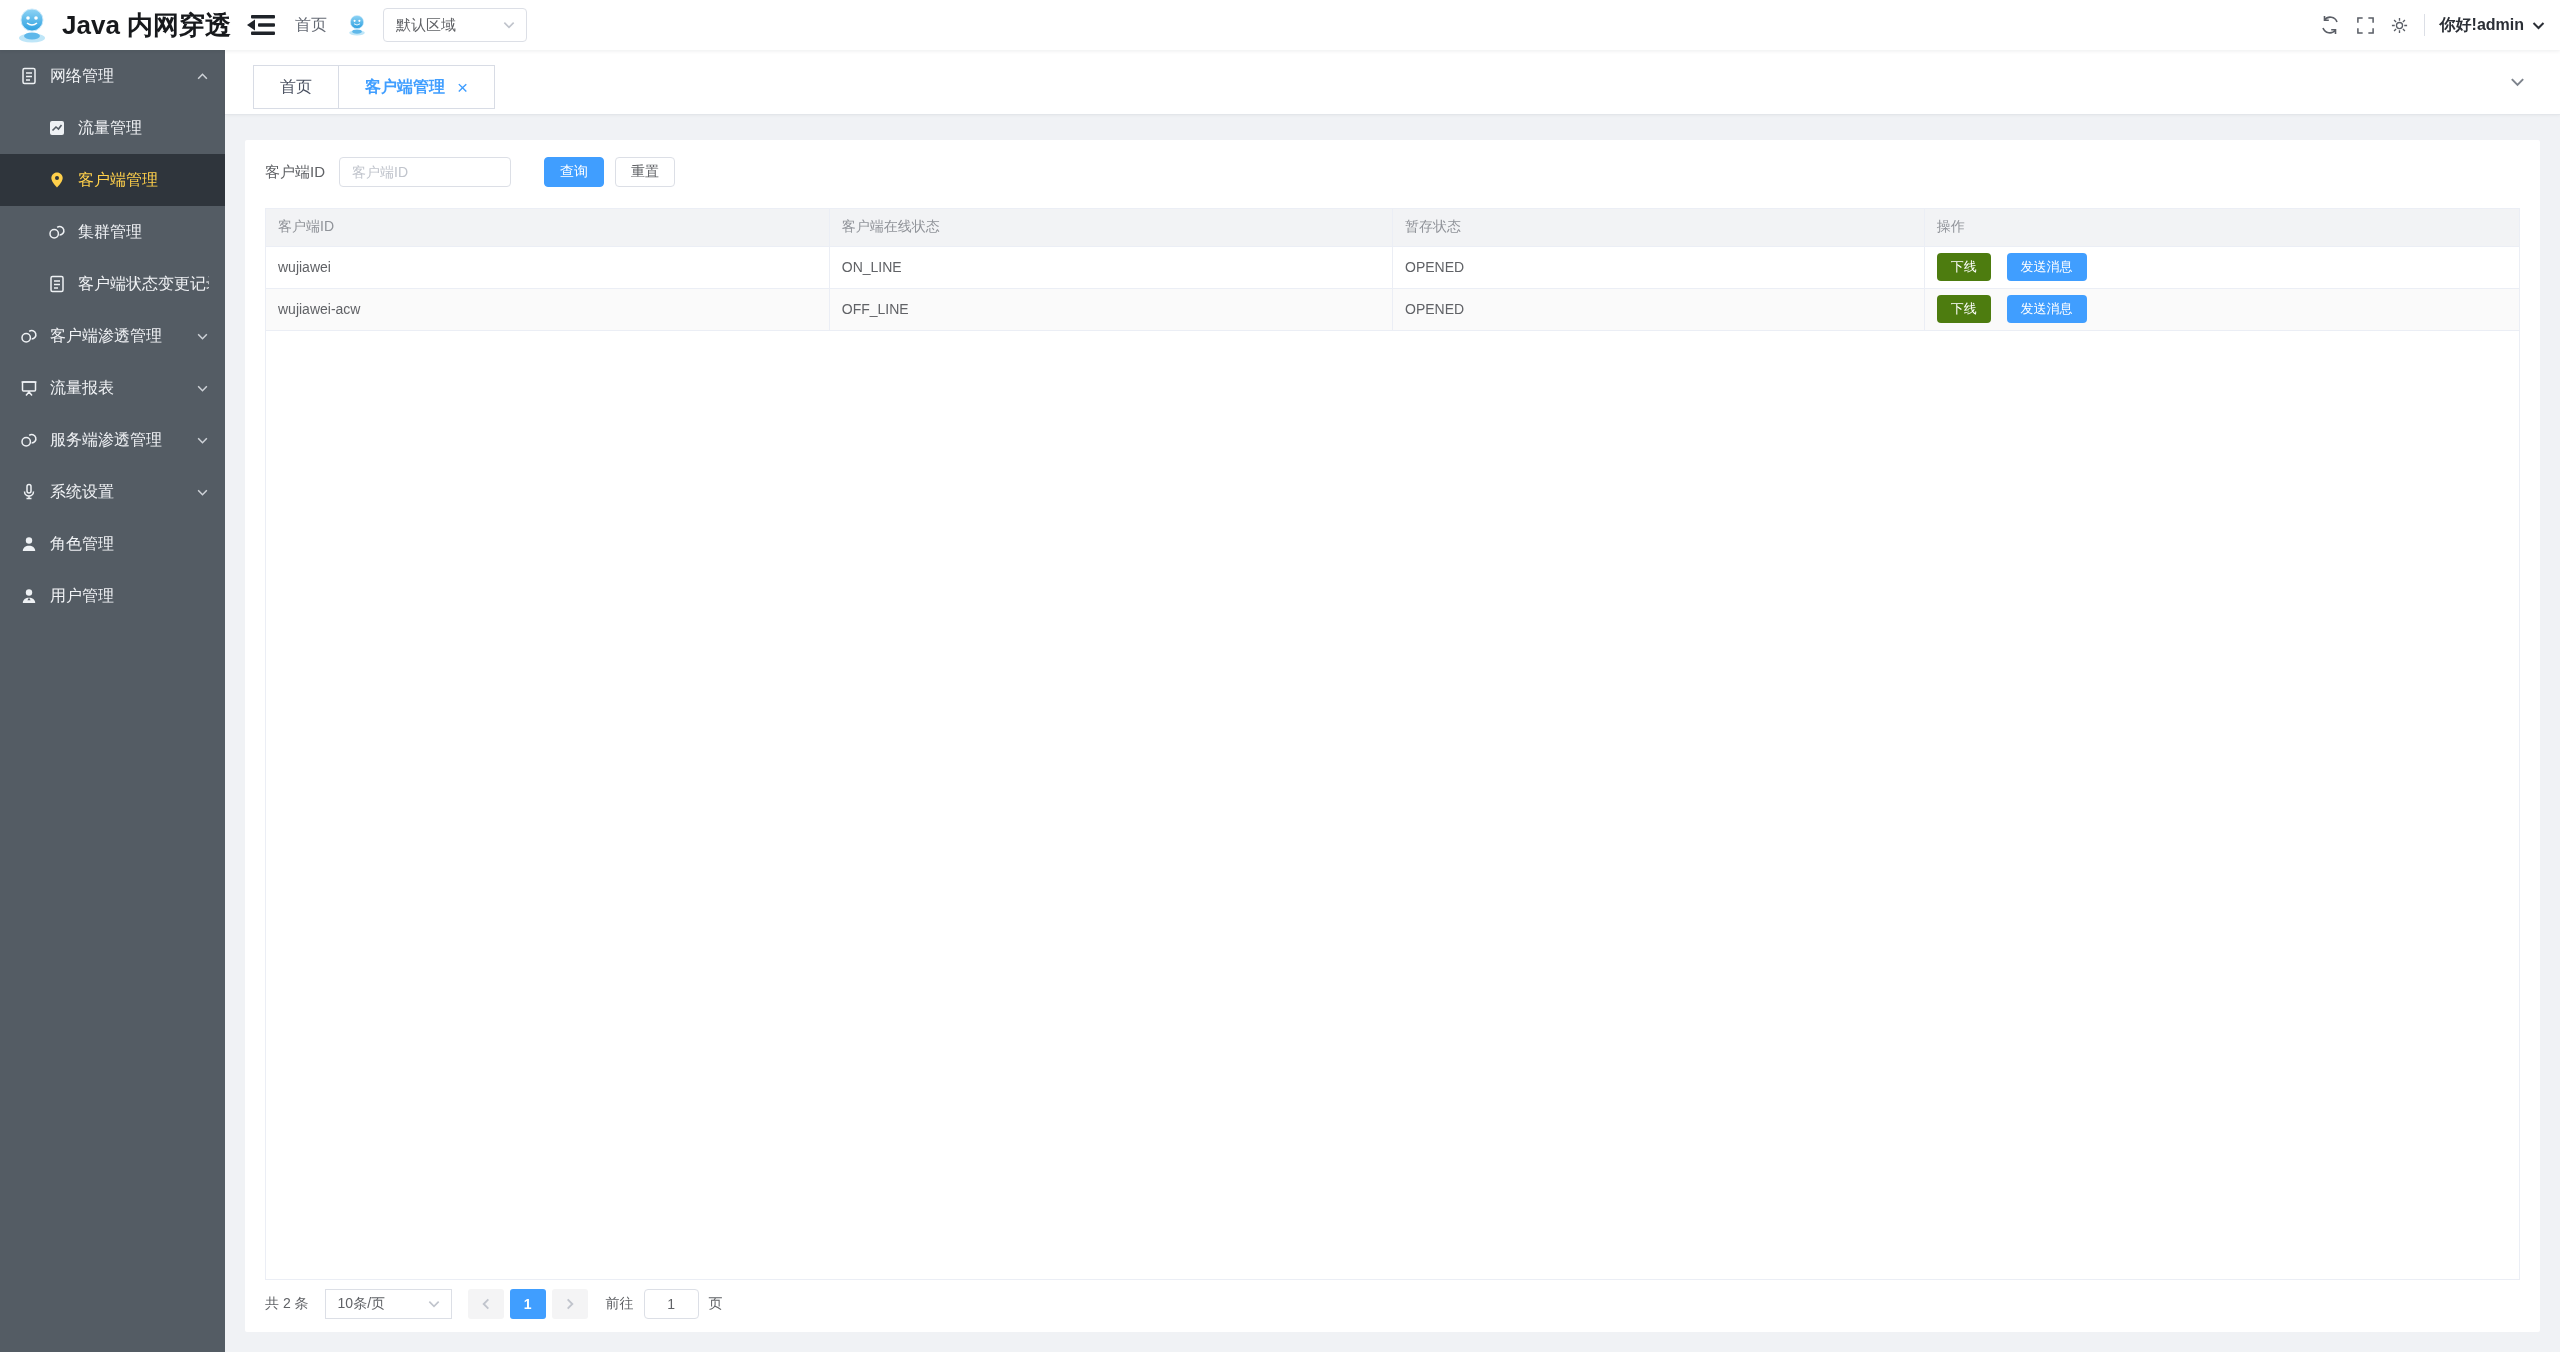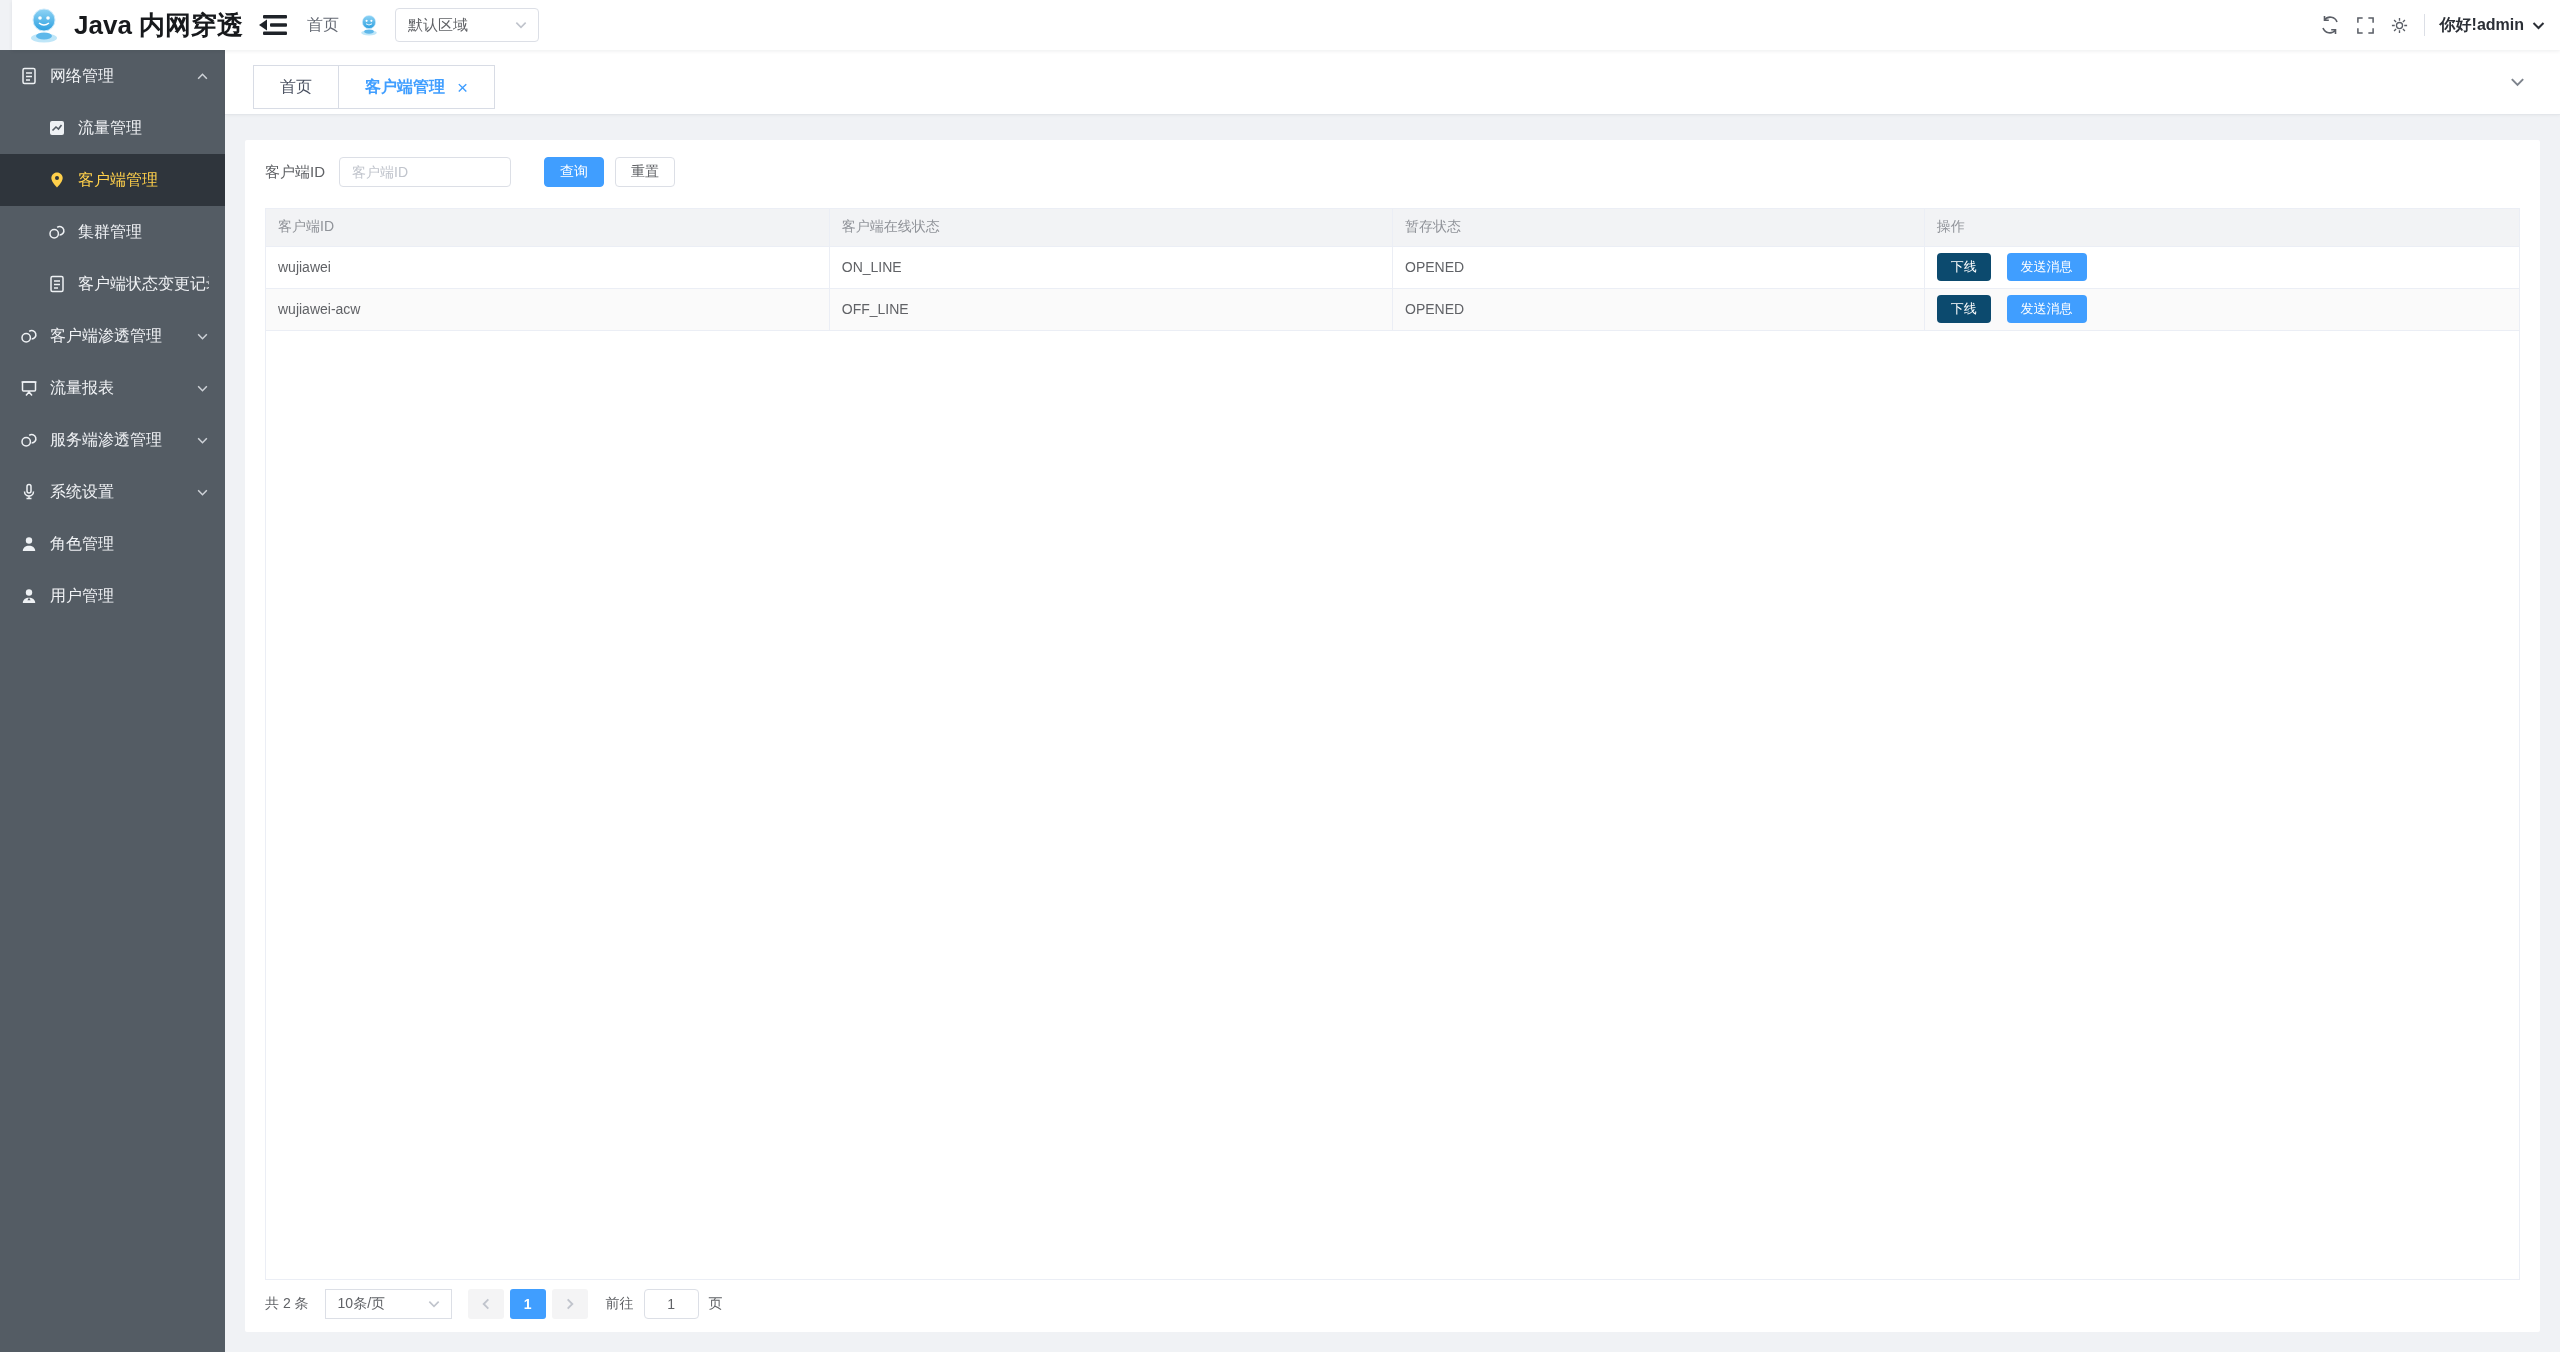--- a/index.html
+++ b/index.html
@@ -7,21 +7,21 @@
   body {
     font-family:"Liberation Sans", sans-serif;
     background:#f0f2f5;
     position:relative;
     overflow:hidden;
     color:#303133;
   }
 
   
   .topbar {
-    position:absolute; top:0; left:12px; right:0; height:50px;
+    position:absolute; top:0; left:0; right:0; height:50px;
     background:#fff; display:flex; align-items:center;
     box-shadow:0 1px 4px rgba(0,21,41,.08); z-index:20;
   }
   .logo-area { display:flex; align-items:center; padding-left:12px; gap:10px; flex:0 0 auto; }
   .app-title { font-size:26px; font-weight:bold; color:#17191c; white-space:nowrap; }
   .hamburger { margin-left:16px; cursor:pointer; display:flex; align-items:center; }
   .breadcrumb { margin-left:20px; font-size:16px; color:#656a74; }
   .mini-logo { margin-left:18px; display:flex; align-items:center; }
   .region-select {
     margin-left:14px; width:144px; height:34px; border:1px solid #dcdfe6; border-radius:4px;
@@ -90,21 +90,21 @@
   td {
     height:42px; padding:0 12px; color:#606266;
     border-right:1px solid #ebeef5; border-bottom:1px solid #ebeef5; background:#fff;
   }
   th:last-child, td:last-child { border-right:none; }
   tr.striped td { background:#fafafa; }
   .mini-btn {
     height:28px; border:none; border-radius:4px; color:#fff; font-size:13px; padding:0 14px;
     cursor:pointer; font-family:inherit;
   }
-  .mini-btn.danger { background:#0c4a6e; }
+  .mini-btn.danger { background:#4d7c0f; }
   .mini-btn.primary { background:#409eff; margin-left:12px; }
 
   
   .pagination { flex:0 0 auto; margin-top:8px; display:flex; align-items:center; font-size:14px; color:#606266; height:32px; }
   .pg-total { margin-right:16px; white-space:nowrap; }
   .size-select {
     width:127px; height:30px; border:1px solid #dcdfe6; border-radius:0; background:#fff;
     display:flex; align-items:center; justify-content:space-between; padding:0 10px 0 12px;
     color:#606266; cursor:pointer; margin-right:16px;
   }

